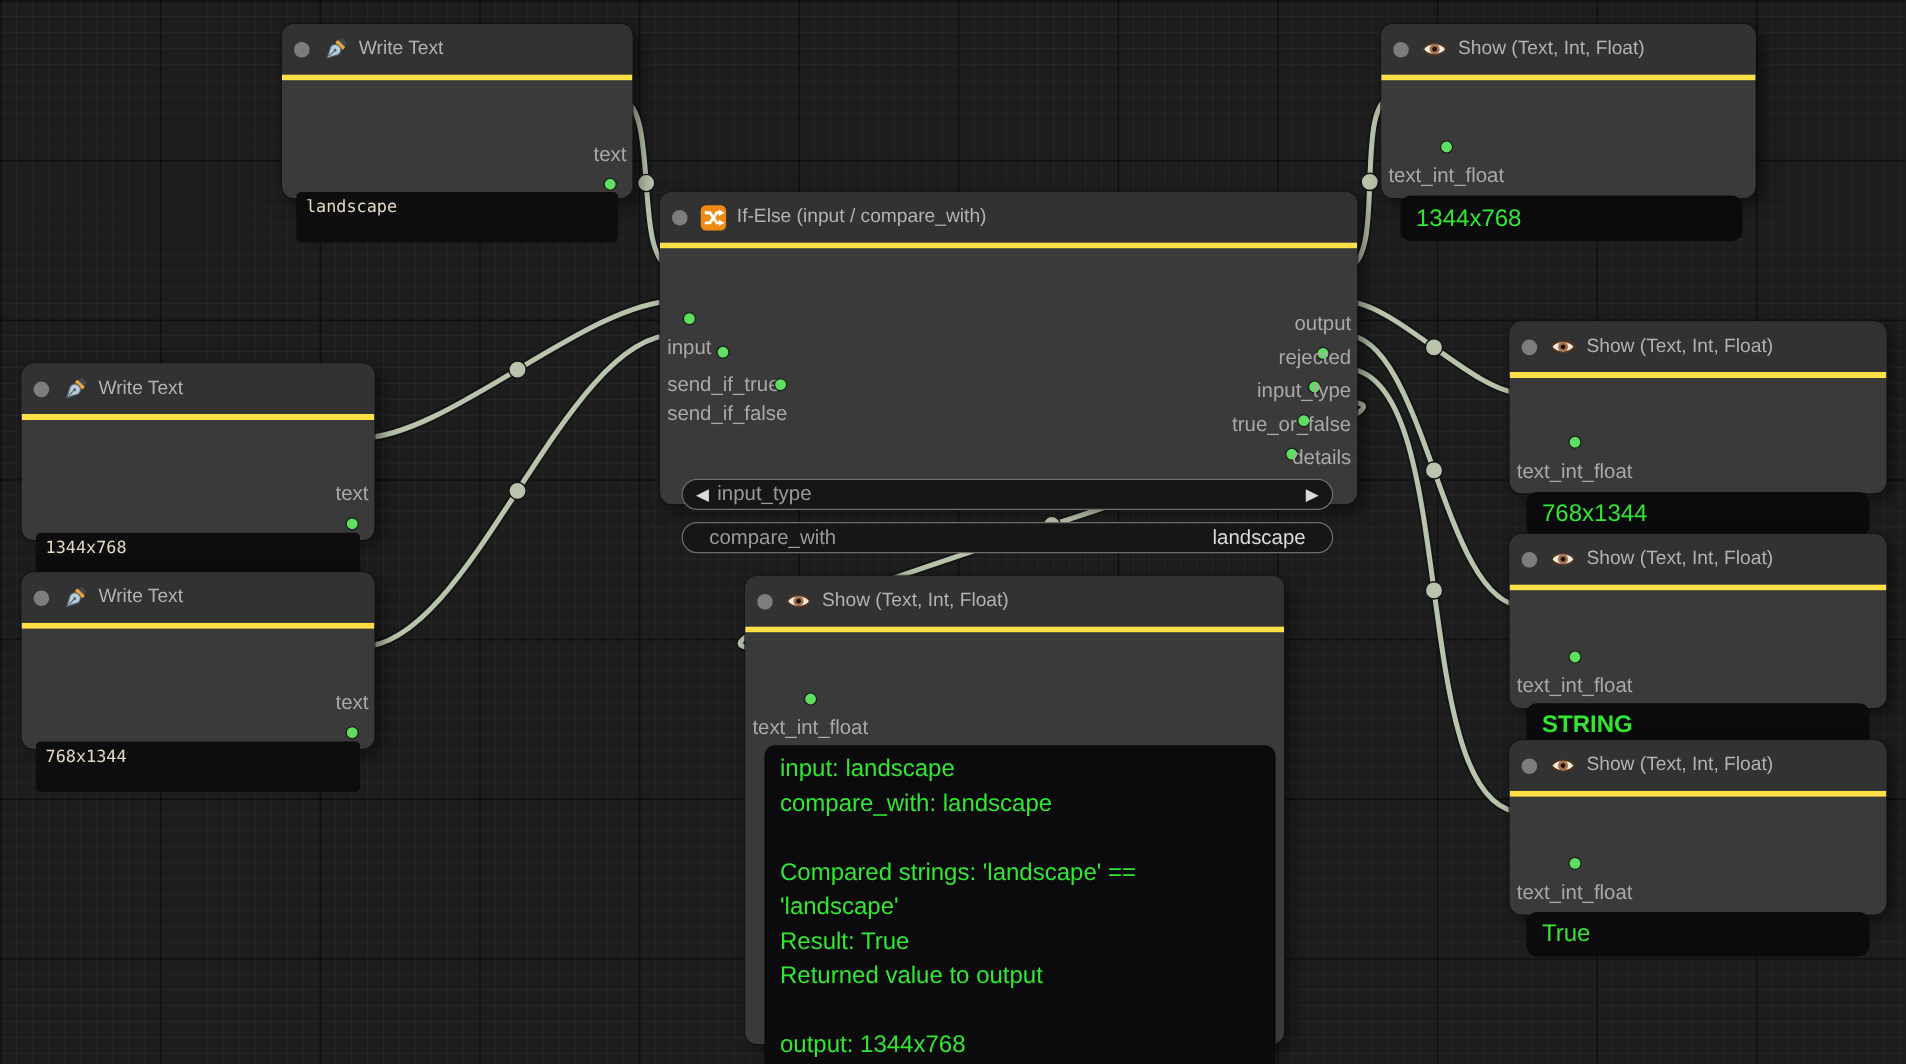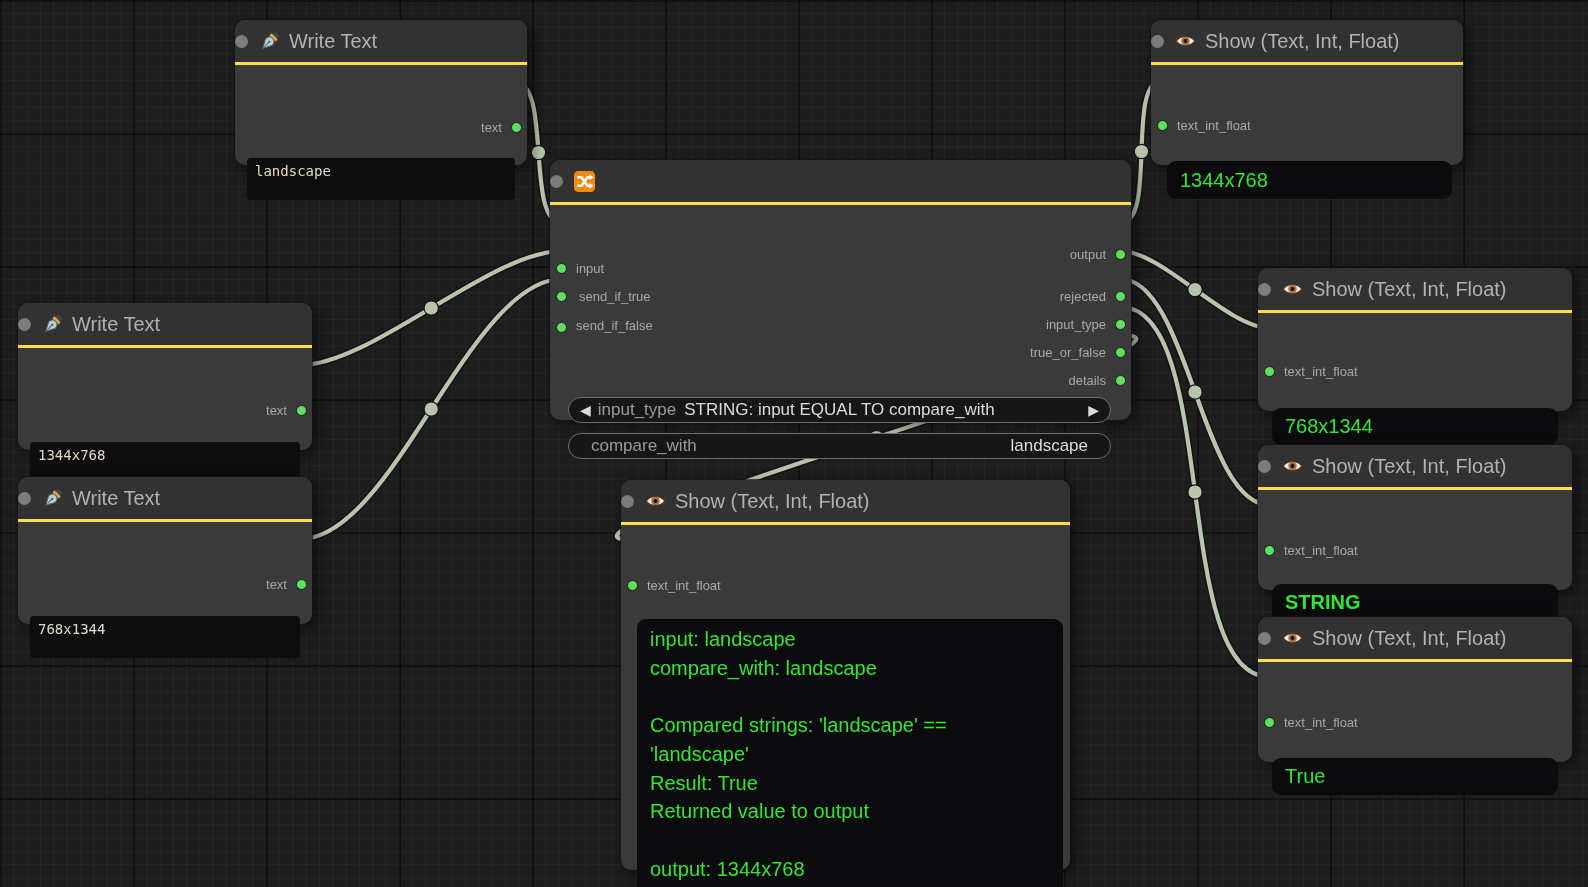--- a/index.html
+++ b/index.html
@@ -14,27 +14,27 @@
       linear-gradient(90deg, rgba(255,255,255,.035) 1px, transparent 1px);
     background-size:133px 133px,133px 133px,13.3px 13.3px,13.3px 13.3px;
   }
   #wires{position:absolute;left:0;top:0;z-index:1;}
   .node{
     position:absolute;z-index:2;background:#3a3a3a;border-radius:10px;
     box-shadow:0 0 0 1px rgba(18,18,18,.65), 5px 5px 14px rgba(0,0,0,.5);
   }
   .node-title{
     height:42px;background:#323232;border-radius:10px 10px 0 0;
-    border-bottom:3px solid #fde047;display:flex;align-items:center;
-    color:#b2b2b2;font-size:20px;white-space:nowrap;
+    border-bottom:5px solid #fde047;display:flex;align-items:center;
+    padding-left:10px;color:#b2b2b2;font-size:16px;white-space:nowrap;
   }
   .title-dot{width:13px;height:13px;border-radius:50%;background:#7d7d7d;margin-right:10px;flex:none;}
   .title-icon{width:23px;height:23px;margin-right:8px;flex:none;display:flex;align-items:center;}
   .node-body{position:relative;}
-  .slot{position:absolute;display:flex;align-items:center;gap:9px;height:20px;color:#a9a9a9;font-size:13px;white-space:nowrap;}
+  .slot{position:absolute;display:flex;align-items:center;gap:9px;height:20px;color:#a9a9a9;font-size:17px;white-space:nowrap;flex-direction:column;}
   .slot-dot{width:11px;height:11px;border-radius:50%;background:#5fdf5f;border:1.5px solid #1c1c1c;box-sizing:border-box;flex:none;}
   .slot.in{left:6px;}
   .slot.out{right:5px;}
   .textarea{
     position:absolute;background:#0d0d0d;border-radius:4px;color:#e3d8c4;
     font-family:"DejaVu Sans Mono", monospace;font-size:14px;padding:5px 8px;box-sizing:border-box;
   }
   .value-box{
     position:absolute;background:#0b0b0d;border-radius:9px;color:#33e633;
     font-size:20px;display:flex;align-items:center;padding:0 13px;box-sizing:border-box;
@@ -166,36 +166,37 @@
     <span class="title-dot"></span>
     <span class="title-icon">
       <svg viewBox="0 0 24 24" width="23" height="23">
         <rect x="1" y="1" width="22" height="22" rx="4.5" fill="#ef8a17"></rect>
         <path d="M4.5 7.6 H9 L15 16.4 H17.5" stroke="#ffffff" stroke-width="2.5" fill="none"></path>
         <path d="M4.5 16.4 H9 L15 7.6 H17.5" stroke="#ffffff" stroke-width="2.5" fill="none"></path>
         <path d="M16.8 4.8 L21.6 7.6 L16.8 10.4 Z" fill="#ffffff"></path>
         <path d="M16.8 13.6 L21.6 16.4 L16.8 19.2 Z" fill="#ffffff"></path>
       </svg>
     </span>
+    <span>If-Else (input / compare_with)</span>
   </div>
   <div class="node-body">
     <div class="slot in" style="top:53px;">
       <span class="slot-dot"></span>
       <span>input</span>
     </div>
     <div class="slot in" style="top:81px;gap:12px;">
       <span class="slot-dot"></span>
       <span>send_if_true</span>
     </div>
     <div class="slot in" style="top:108px;align-items:flex-end;">
       <span class="slot-dot"></span>
       <span>send_if_false</span>
     </div>
 
-    <div class="slot out" style="top:39px;">
+    <div class="slot out" style="top:53px;">
       <span>output</span>
       <span class="slot-dot"></span>
     </div>
     <div class="slot out" style="top:81px;">
       <span>rejected</span>
       <span class="slot-dot"></span>
     </div>
     <div class="slot out" style="top:109px;">
       <span>input_type</span>
       <span class="slot-dot"></span>
@@ -205,21 +206,20 @@
       <span class="slot-dot"></span>
     </div>
     <div class="slot out" style="top:165px;">
       <span>details</span>
       <span class="slot-dot"></span>
     </div>
 
     <div class="widget" style="left:18px;top:192px;width:543px;">
       <span class="arrow">◀</span>
       <span class="wlabel">input_type</span>
-      <span class="wvalue center">STRING: input EQUAL TO compare_with</span>
       <span class="arrow right">▶</span>
     </div>
     <div class="widget" style="left:18px;top:228px;width:543px;">
       <span class="wlabel pad">compare_with</span>
       <span class="wvalue right">landscape</span>
     </div>
   </div>
 </div>
 
 <div class="node" style="left:1151px;top:20px;width:312px;height:145px;">

